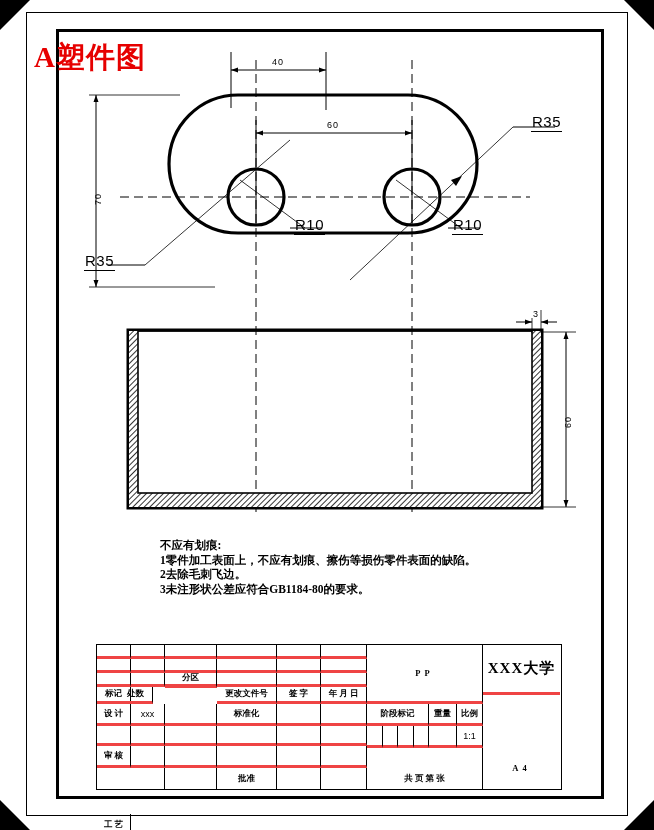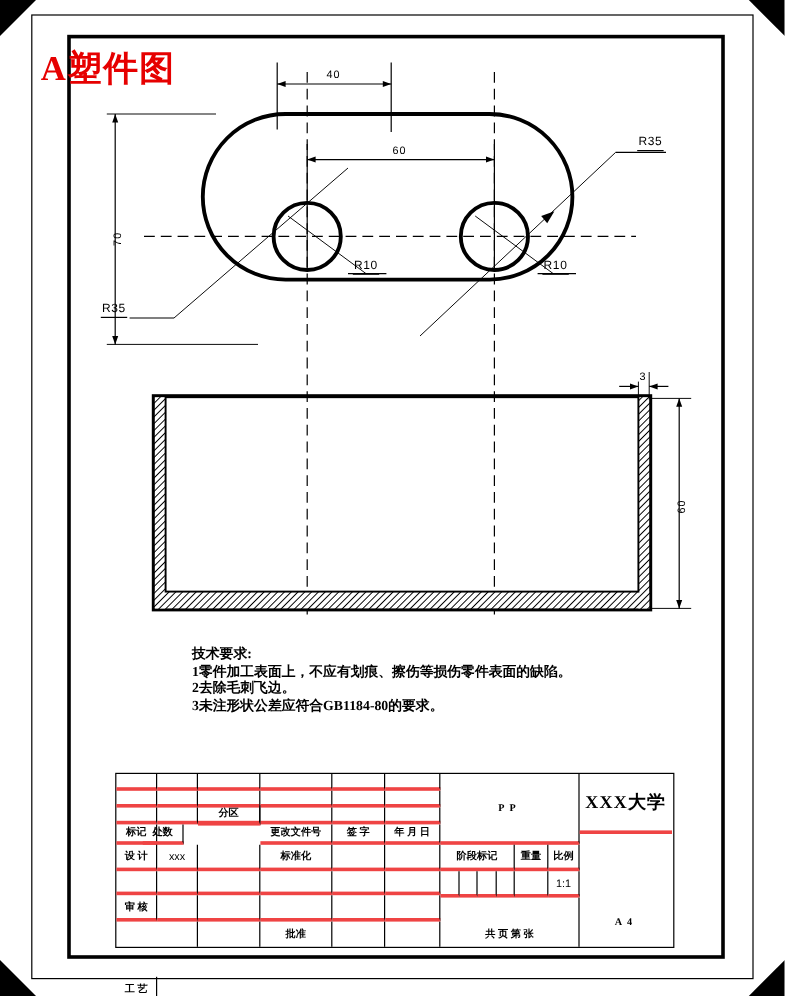--- a/index.html
+++ b/index.html
@@ -16,21 +16,21 @@
   
   #outer-frame{position:absolute;left:26px;top:12px;width:600px;height:802px;border:1px solid #000;}
   #inner-frame{position:absolute;left:56px;top:29px;width:548px;height:770px;border:3px solid #000;box-sizing:border-box;}
 
   
   #dwg-title{position:absolute;left:34px;top:38px;font-family:"Liberation Serif",serif;
              font-size:29px;font-weight:bold;color:#e60000;letter-spacing:1px;white-space:nowrap;}
 
   .dimtxt{position:absolute;font-family:"Liberation Sans",sans-serif;font-size:9px;letter-spacing:1px;white-space:nowrap;}
   .dimtxt.vert{transform:rotate(-90deg);transform-origin:left top;}
-  .leadertxt{position:absolute;font-size:10px;letter-spacing:.5px;border-bottom:1px solid #000;padding:0 1px 1px 1px;white-space:nowrap;}
+  .leadertxt{position:absolute;font-size:15px;letter-spacing:.5px;border-bottom:1px solid #000;padding:0 1px 1px 1px;white-space:nowrap;}
 
   
   #tech-req{position:absolute;left:160px;top:538px;font-family:"Liberation Serif",serif;
             font-size:11.5px;font-weight:bold;line-height:14.5px;white-space:nowrap;}
 
   
   #title-block{position:absolute;left:96px;top:644px;width:466px;height:146px;border:1.5px solid #000;box-sizing:border-box;}
   #title-block .cell{position:absolute;box-sizing:border-box;display:flex;align-items:center;justify-content:center;
                      font-family:"Liberation Serif",serif;font-size:8.5px;font-weight:bold;text-align:center;overflow:hidden;}
   #title-block .b-r{border-right:1px solid #000;}
@@ -140,21 +140,21 @@
     <line x1="542" y1="507" x2="576" y2="507" stroke="#000" stroke-width="0.8"></line>
     <line x1="566" y1="332" x2="566" y2="507" stroke="#000" stroke-width="1"></line>
     <polygon points="566,332 563.5,339 568.5,339" fill="#000"></polygon>
     <polygon points="566,507 563.5,500 568.5,500" fill="#000"></polygon>
   </svg>
 
   <div class="dimtxt" style="left:533px;top:309px;">3</div>
   <div class="dimtxt vert" style="left:563px;top:428px;">60</div>
 
   <div id="tech-req">
-    <div>技术要求:</div>
+    <div>不应有划痕:</div>
     <div>1零件加工表面上，不应有划痕、擦伤等损伤零件表面的缺陷。</div>
     <div>2去除毛刺飞边。</div>
     <div>3未注形状公差应符合GB1184-80的要求。</div>
   </div>
 
   <div id="title-block">
 
     <div class="cell b-b b-r" style="left:0;top:0;width:34px;height:14px;"></div>
     <div class="cell b-b b-r" style="left:34px;top:0;width:34px;height:14px;"></div>
     <div class="cell b-b b-r" style="left:68px;top:0;width:52px;height:14px;"></div>

